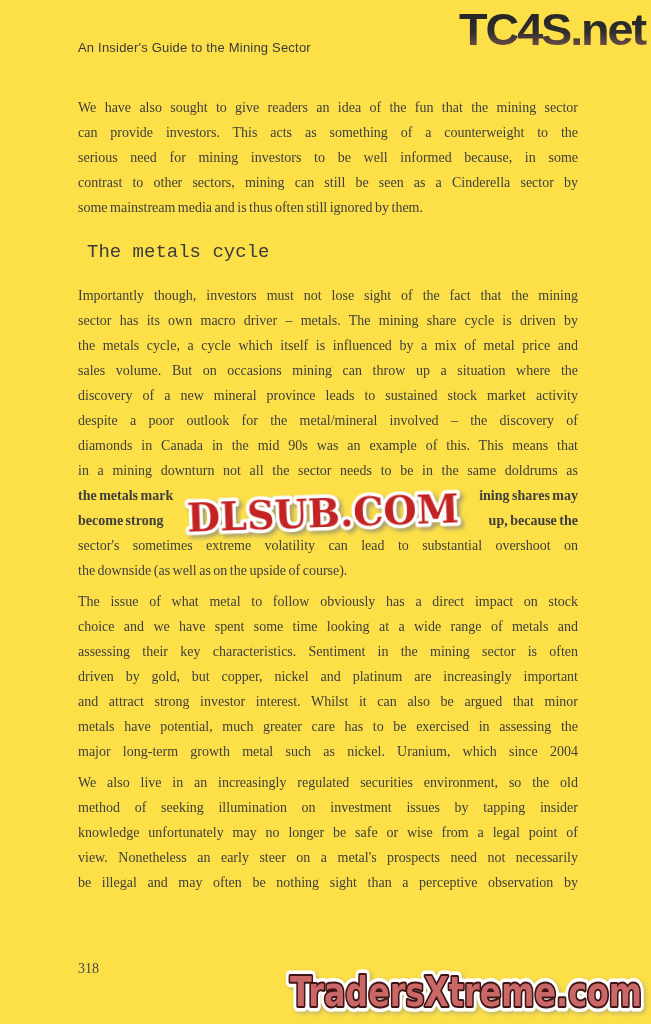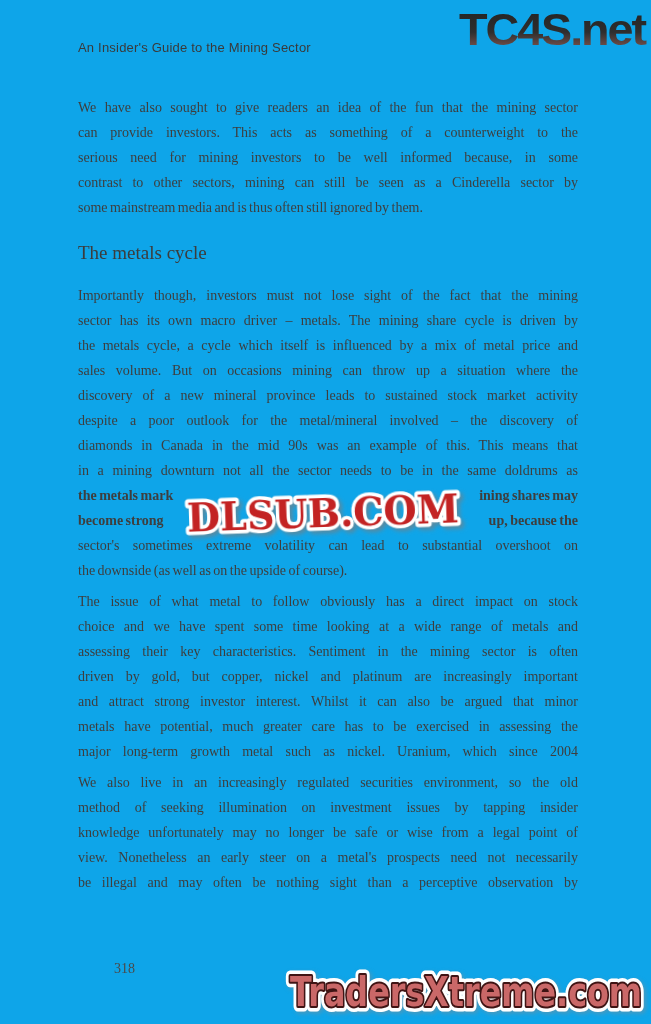--- a/index.html
+++ b/index.html
@@ -1,20 +1,20 @@
 <!DOCTYPE html>
 <html><head>
 <meta charset="utf-8">
 <style>
   html, body { margin: 0; padding: 0; background: #ffffff; }
   .page {
     position: relative;
     width: 651px;
     height: 1024px;
-    background: #0ea5e9;
+    background: #fde047;
     overflow: hidden;
     font-family: "Liberation Serif", serif;
   }
   .running-head {
     position: absolute;
     left: 78px;
     top: 40px;
     font-family: "Liberation Sans", sans-serif;
     font-size: 13px;
     letter-spacing: 0.2px;
@@ -43,42 +43,41 @@
     white-space: nowrap;
   }
   .line.last { text-align-last: left; }
   .line.split {
     display: flex;
     justify-content: space-between;
     white-space: nowrap;
     font-weight: bold;
   }
   .section-heading {
-    font-family: Liberation Serif, serif;
+    font-family: Liberation Mono, monospace;
     font-weight: normal;
     font-size: 19px;
     color: #3c3c3c;
-    margin: 20px 0 18px 0;
+    margin: 20px 0 18px 9px;
     line-height: 25px;
   }
   .watermark-mid {
     position: absolute;
     left: 180px;
     top: 486px;
     transform: rotate(-2deg);
     filter: drop-shadow(3px 3px 2px rgba(125,125,125,0.65));
   }
   .page-number {
     position: absolute;
     left: 78px;
     top: 961px;
     font-family: "Liberation Serif", serif;
     font-size: 14px;
     color: #4a4a4a;
-    margin-left: 36px;
   }
   .logo-bottom {
     position: absolute;
     right: 1px;
     top: 962px;
     filter: drop-shadow(2px 2px 2px rgba(140,140,140,0.5));
     margin-left: 28px;
   }
 </style>
 </head>

